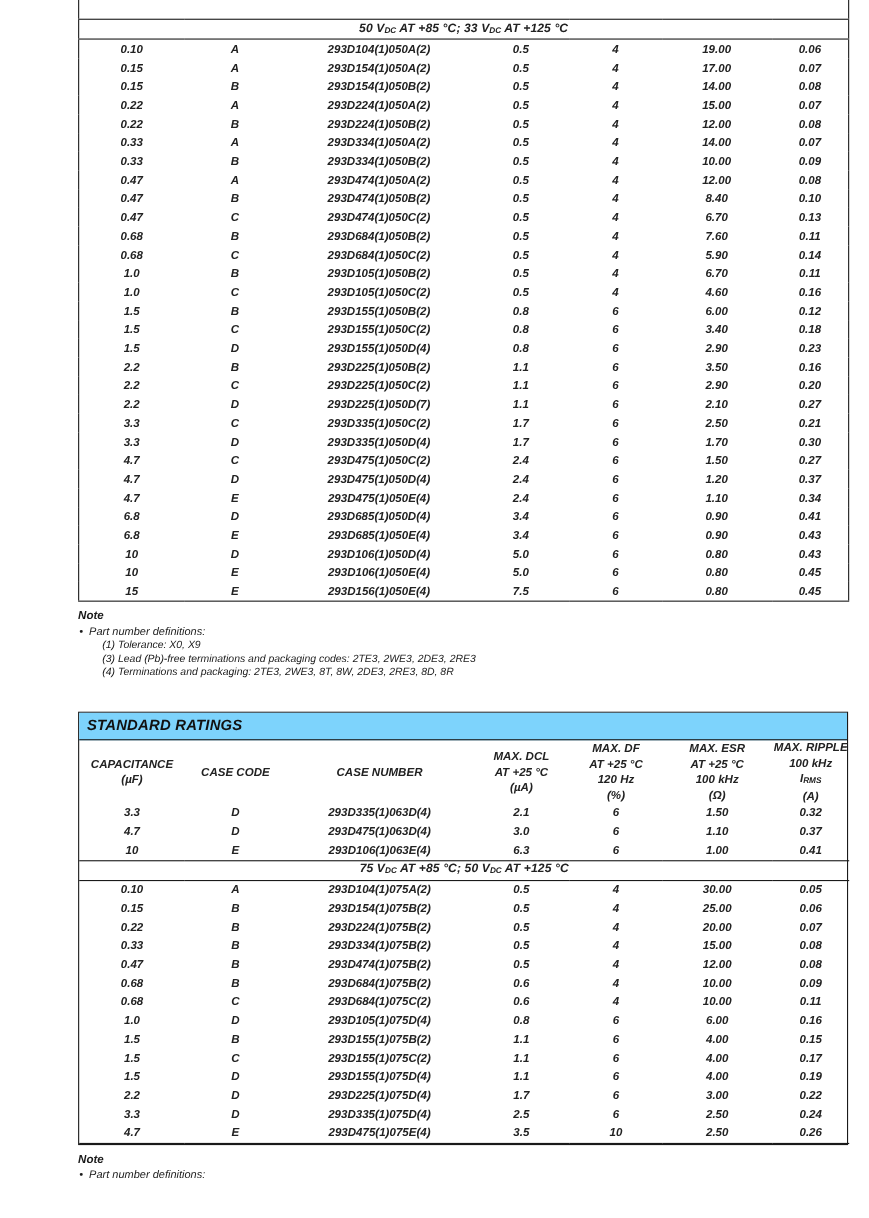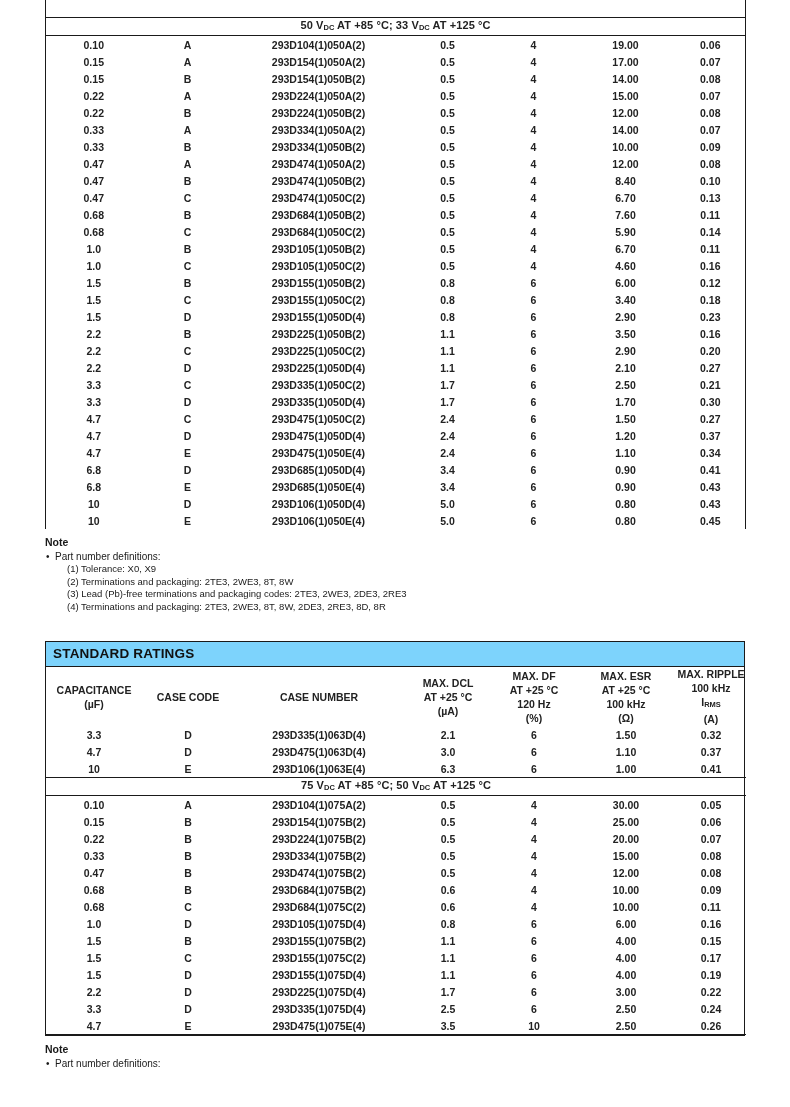--- a/index.html
+++ b/index.html
@@ -13,21 +13,22 @@
     font-family: "Liberation Sans", sans-serif;
     color: #1a1a1a;
     overflow: hidden;
     position: relative;
   }
   .page {
     position: relative;
     width: 790px;
     height: 1107px;
     box-sizing: border-box;
-    padding: 0 45px;
+    padding: 0 71px;
+    font-style: italic;
   }
 
   
   table.ratings {
     border-collapse: collapse;
     width: 700px;
     table-layout: fixed;
     border-left: 1.5px solid #1a1a1a;
     border-right: 1.5px solid #1a1a1a;
   }
@@ -323,21 +324,21 @@
             <td class="case">C</td>
             <td class="pn">293D225(1)050C(2)</td>
             <td class="dcl">1.1</td>
             <td class="df">6</td>
             <td class="esr">2.90</td>
             <td class="ripple">0.20</td>
           </tr>
           <tr class="data">
             <td class="cap">2.2</td>
             <td class="case">D</td>
-            <td class="pn">293D225(1)050D(4)</td>
+            <td class="pn">293D225(1)050D(7)</td>
             <td class="dcl">1.1</td>
             <td class="df">6</td>
             <td class="esr">2.10</td>
             <td class="ripple">0.27</td>
           </tr>
           <tr class="data">
             <td class="cap">3.3</td>
             <td class="case">C</td>
             <td class="pn">293D335(1)050C(2)</td>
             <td class="dcl">1.7</td>
@@ -406,34 +407,42 @@
             <td class="dcl">5.0</td>
             <td class="df">6</td>
             <td class="esr">0.80</td>
             <td class="ripple">0.43</td>
           </tr>
           <tr class="data">
             <td class="cap">10</td>
             <td class="case">E</td>
             <td class="pn">293D106(1)050E(4)</td>
             <td class="dcl">5.0</td>
+            <td class="df">6</td>
+            <td class="esr">0.80</td>
+            <td class="ripple">0.45</td>
+          </tr>
+          <tr class="data tbl-bot">
+            <td class="cap">15</td>
+            <td class="case">E</td>
+            <td class="pn">293D156(1)050E(4)</td>
+            <td class="dcl">7.5</td>
             <td class="df">6</td>
             <td class="esr">0.80</td>
             <td class="ripple">0.45</td>
           </tr>
         </tbody>
     </table>
   </div>
 
   <div class="note-block">
     <div class="note-title">Note</div>
     <div class="note-bullet">Part number definitions:</div>
     <div id="note-top-items">
         <div class="note-sub">(1) Tolerance: X0, X9</div>
-        <div class="note-sub">(2) Terminations and packaging: 2TE3, 2WE3, 8T, 8W</div>
         <div class="note-sub">(3) Lead (Pb)-free terminations and packaging codes: 2TE3, 2WE3, 2DE3, 2RE3</div>
         <div class="note-sub">(4) Terminations and packaging: 2TE3, 2WE3, 8T, 8W, 2DE3, 2RE3, 8D, 8R</div>
       </div>
   </div>
 
   <div class="spacer-28"></div>
 
   <div class="section-box">
     <div class="section-bar">
       <span>STANDARD RATINGS</span>

